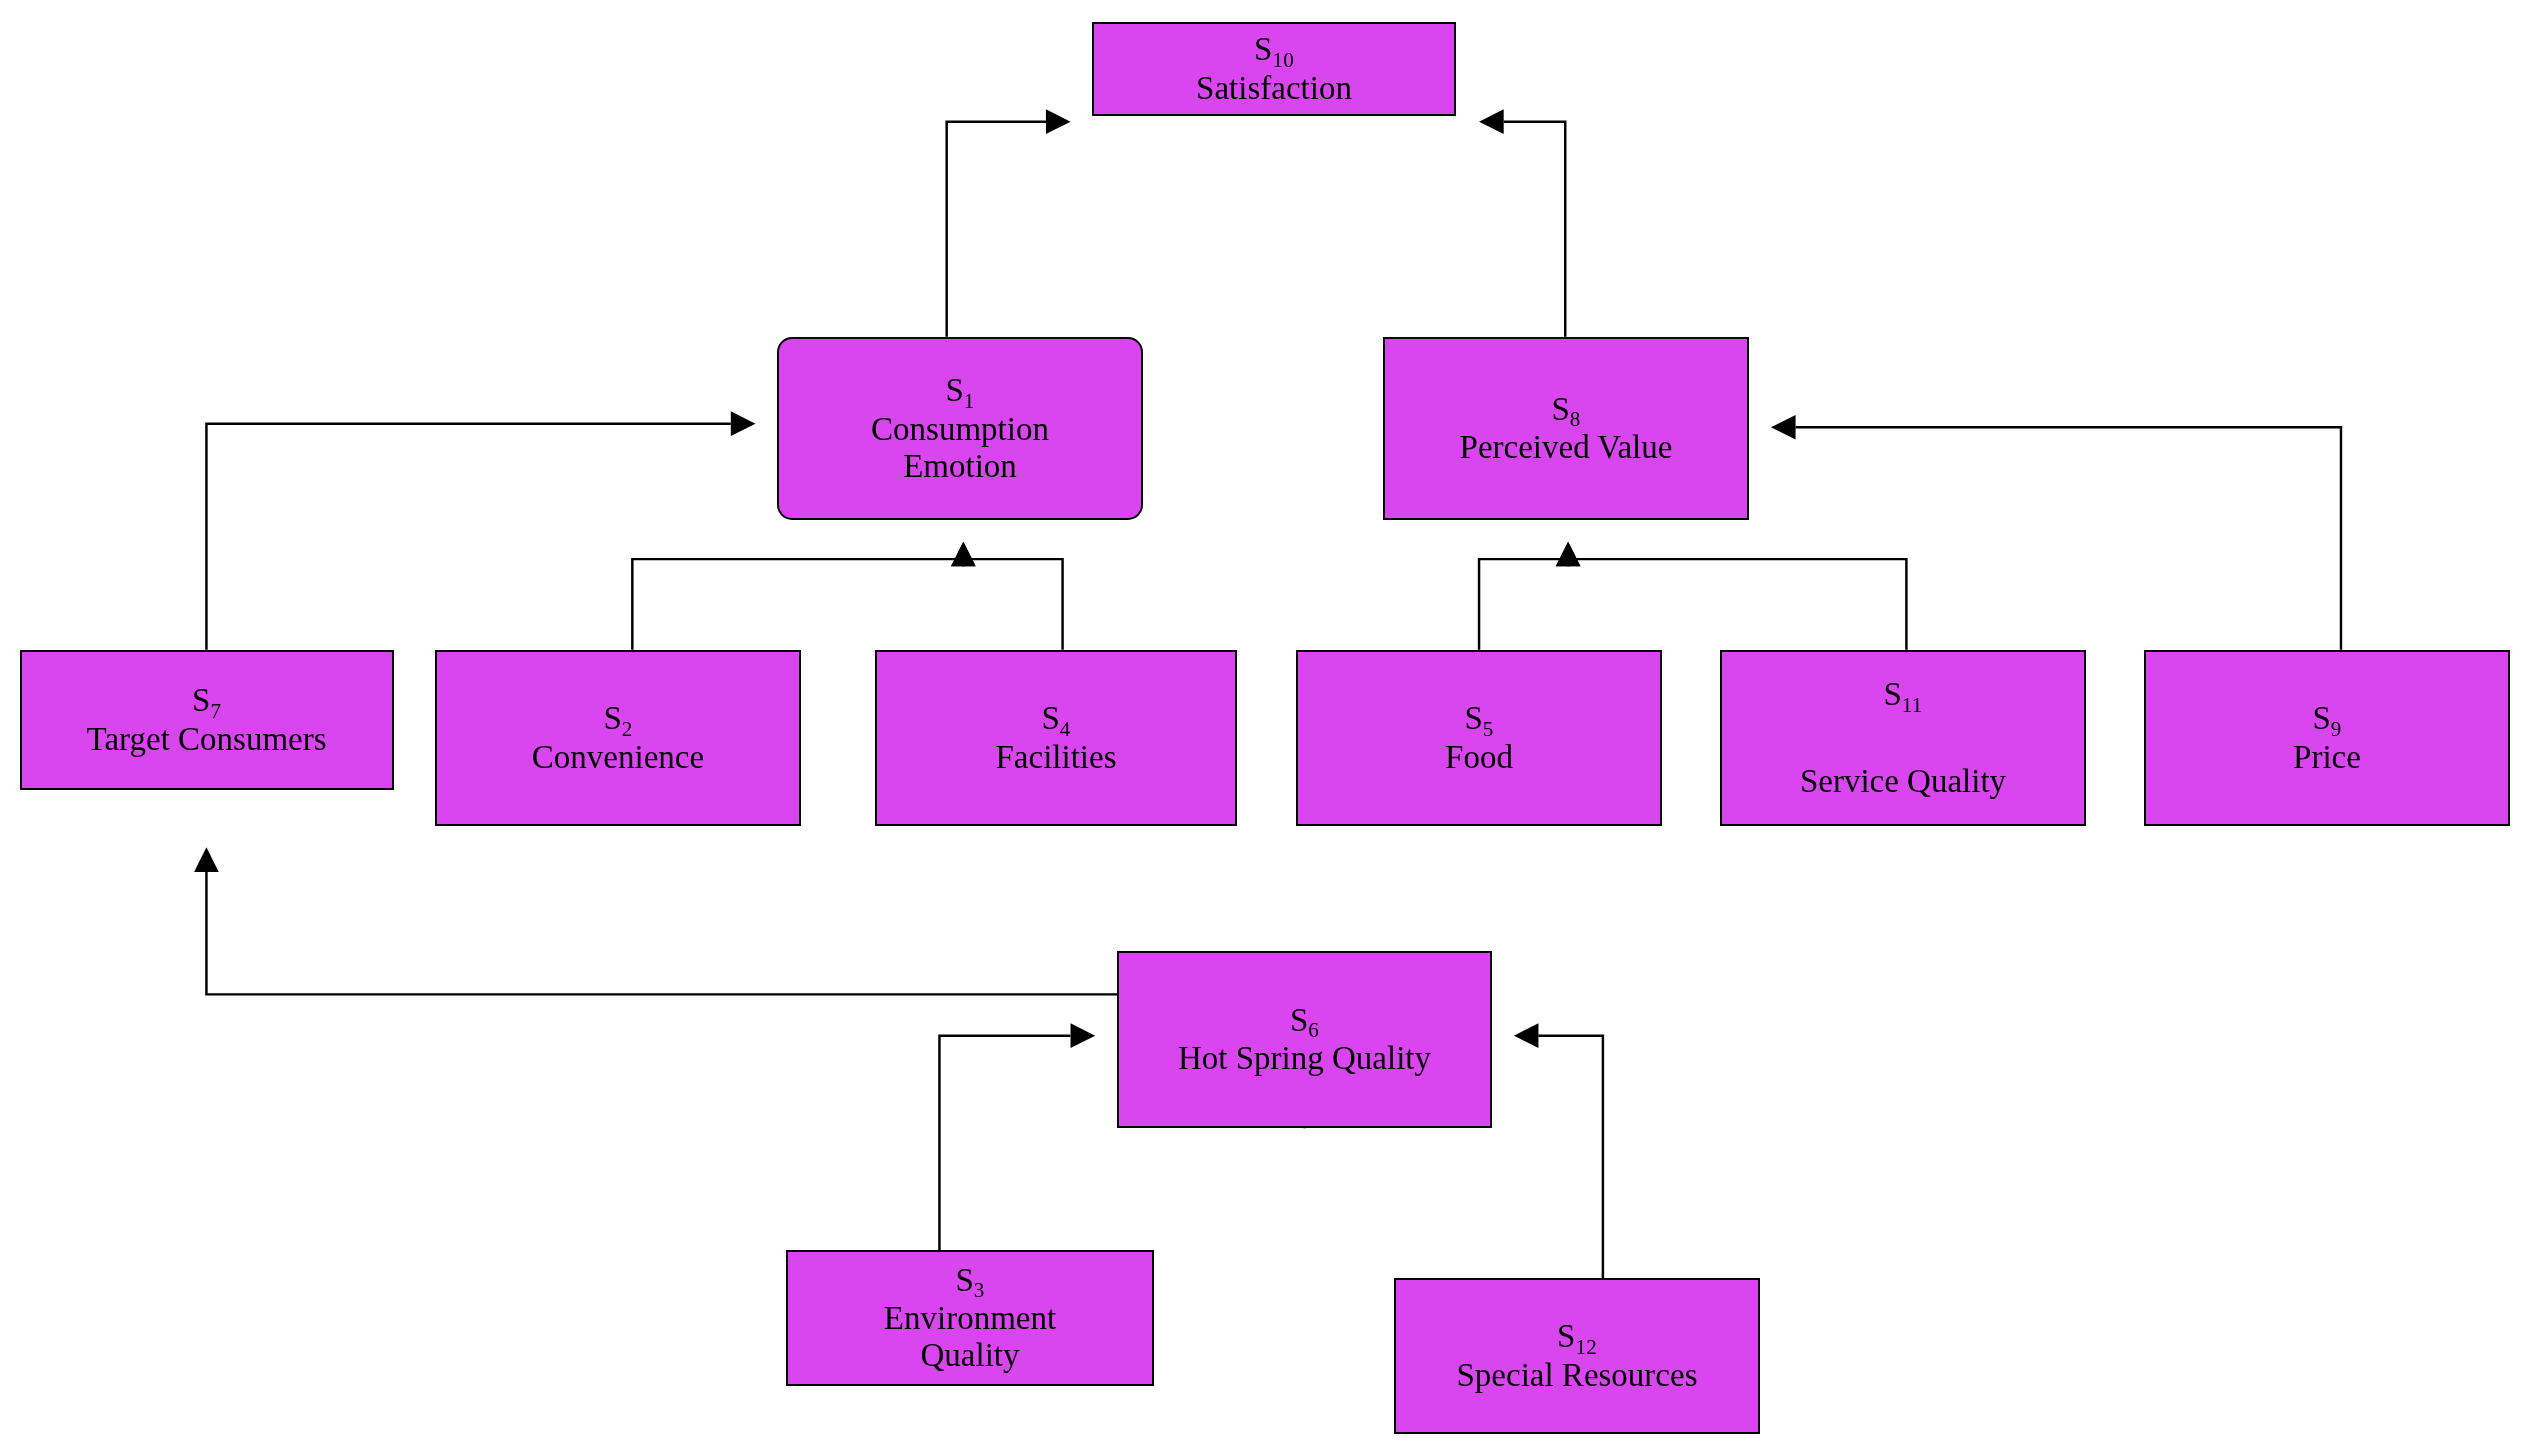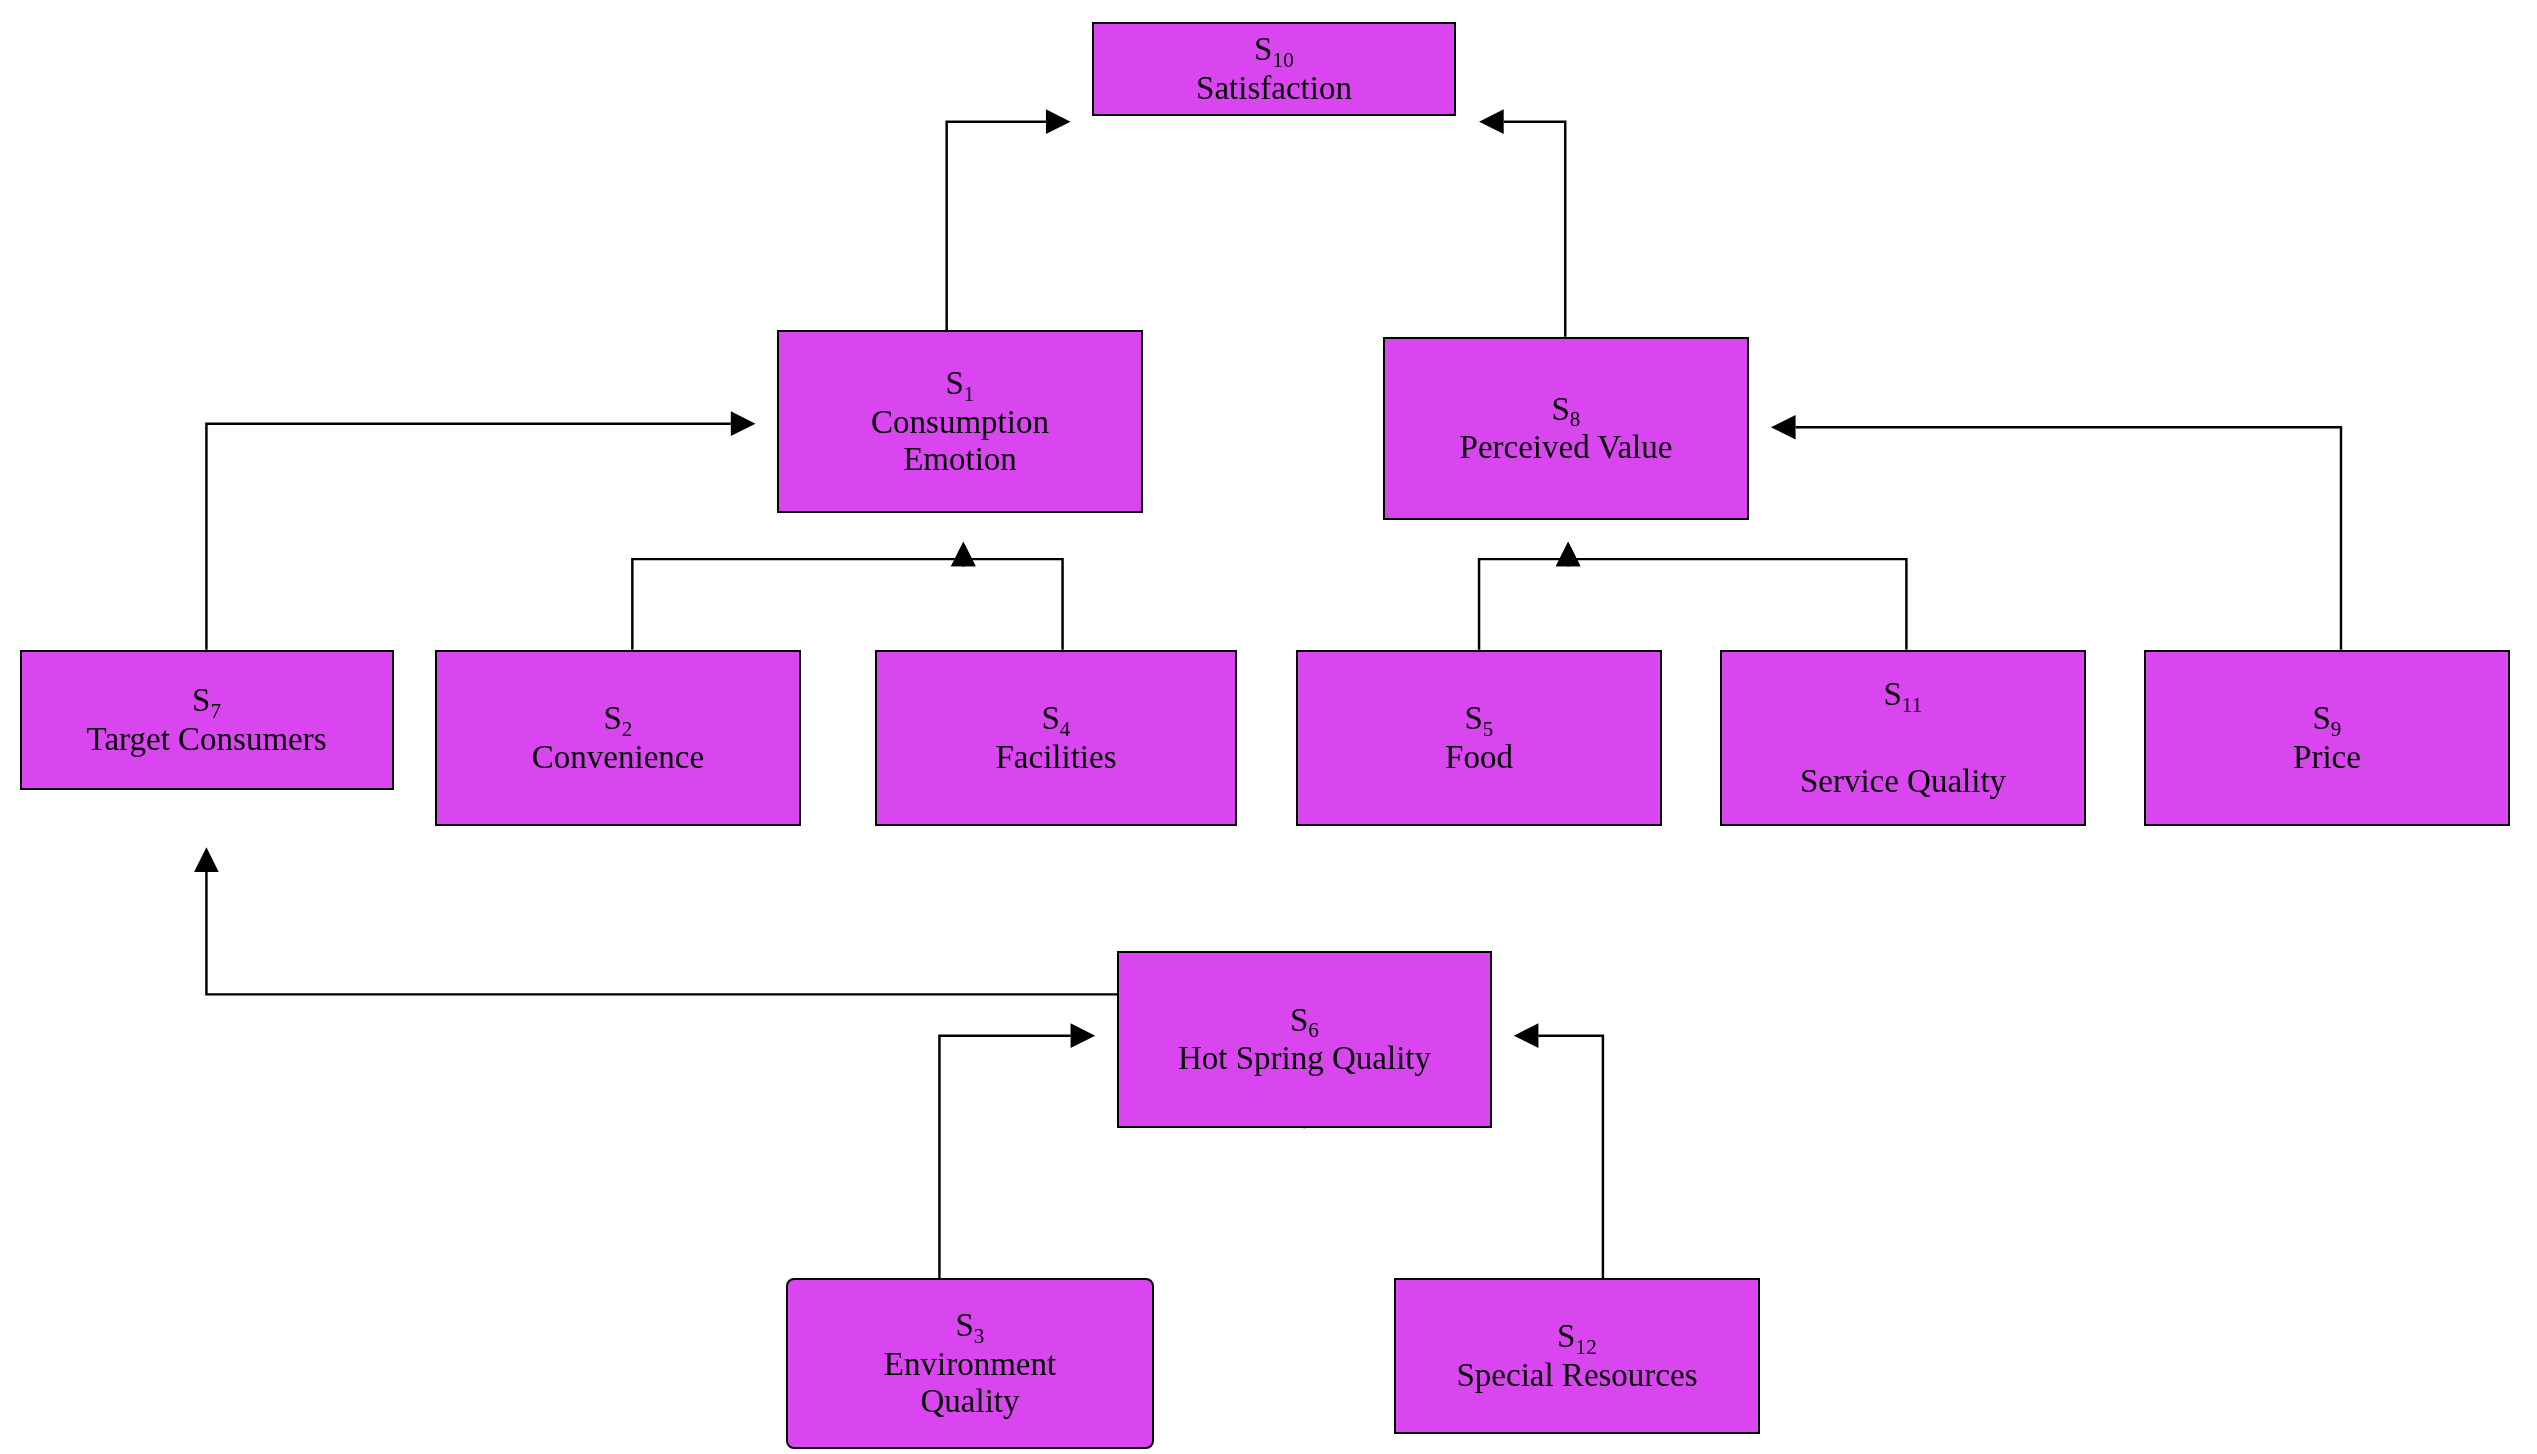--- a/index.html
+++ b/index.html
@@ -73,21 +73,21 @@
       <polygon points="1512,1430 1478,1447 1478,1413" fill="#000000"></polygon>
       <polyline points="2213,1765 2213,1430 2124,1430" fill="none" stroke="#000000" stroke-width="3.4" stroke-linejoin="miter" stroke-linecap="butt"></polyline>
       <polygon points="2090,1430 2124,1413 2124,1447" fill="#000000"></polygon>
     </svg>
 
   <div class="node" style="left: 1092px; top: 22px; width: 364px; height: 94px;">
     <span class="code">S<sub>10</sub></span>
     <span class="label">Satisfaction</span>
   </div>
 
-  <div class="node" style="left: 777px; top: 330px; width: 366px; height: 183px;">
+  <div class="node" style="left: 777px; top: 337px; width: 366px; height: 183px; border-radius: 15px;">
     <span class="code">S<sub>1</sub></span>
     <span class="label">Consumption
 Emotion</span>
   </div>
 
   <div class="node" style="left: 1383px; top: 337px; width: 366px; height: 183px;">
     <span class="code">S<sub>8</sub></span>
     <span class="label">Perceived Value</span>
   </div>
 
@@ -119,21 +119,21 @@
   <div class="node" style="left: 2144px; top: 650px; width: 366px; height: 176px;">
     <span class="code">S<sub>9</sub></span>
     <span class="label">Price</span>
   </div>
 
   <div class="node" style="left: 1117px; top: 951px; width: 375px; height: 177px;">
     <span class="code">S<sub>6</sub></span>
     <span class="label">Hot Spring Quality</span>
   </div>
 
-  <div class="node" style="left: 786px; top: 1278px; width: 368px; height: 171px; border-radius: 8px;">
+  <div class="node" style="left: 786px; top: 1250px; width: 368px; height: 136px;">
     <span class="code">S<sub>3</sub></span>
     <span class="label">Environment
 Quality</span>
   </div>
 
   <div class="node" style="left: 1394px; top: 1278px; width: 366px; height: 156px;">
     <span class="code">S<sub>12</sub></span>
     <span class="label">Special Resources</span>
   </div>
 

